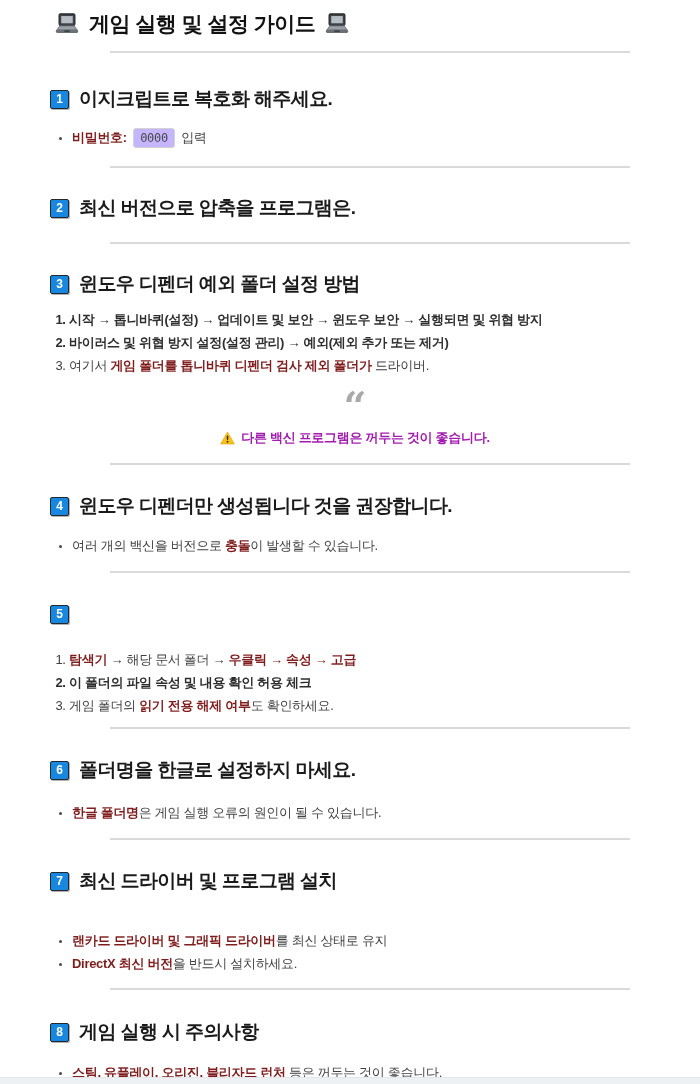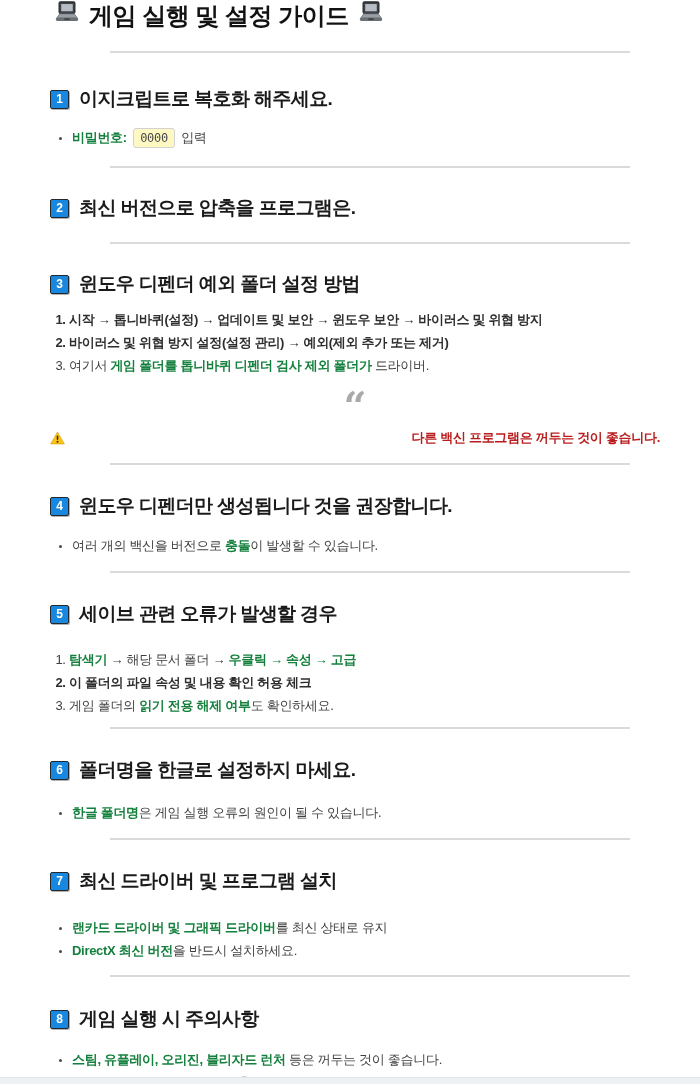--- a/index.html
+++ b/index.html
@@ -5,23 +5,23 @@
   * { box-sizing: border-box; }
   html,body { margin:0; padding:0; }
   body {
     width:700px; height:1084px; overflow:hidden; position:relative;
     background:#ffffff; color:#3f3f3f;
     font-family:"Liberation Sans","DejaVu Sans",sans-serif;
   }
   .content { padding:0 40px 0 50px; }
 
   h1.title {
-    margin:0 0 0 4px; padding-top:0; height:38px;
-    display:flex; gap:9px;
-    font-size:24px; font-weight:700; color:#121212; letter-spacing:-0.5px;
+    margin:0 0 0 4px; padding-top:9px; height:38px;
+    display:flex; align-items:center; gap:9px;
+    font-size:21px; font-weight:700; color:#121212; letter-spacing:-0.5px;
   }
   .emoji svg { display:block; }
 
   hr.rule {
     border:none; border-top:2px solid #dadada;
     width:520px; margin-left:60px; margin-bottom:0;
   }
 
   .sec-h { display:flex; align-items:center; gap:10px; height:24px; }
   .badge {
@@ -34,37 +34,37 @@
   .sec-title { font-size:19px; font-weight:700; color:#1a1a1a; letter-spacing:-0.6px; }
 
   ul.blt { margin:0 0 0 8px; padding-left:14px; list-style:disc; }
   ul.blt li { line-height:23px; font-size:13px; color:#404040; letter-spacing:-0.3px; }
   ul.blt li::marker { color:#4a4a4a; font-size:10px; }
 
   ol.steps { margin:0 0 0 2px; padding-left:17px; list-style:decimal; }
   ol.steps li { line-height:23px; font-size:13px; color:#404040; letter-spacing:-0.3px; }
   ol.steps li.allbold { font-weight:700; color:#2e2e2e; }
 
-  .b { font-weight:700; color:#15803d; }
+  .b { font-weight:700; color:#7f1d1d; }
 
   code.code {
     display:inline-block; margin:0 3px; padding:0 6px;
-    background:#fef9c3; border:1px solid #d2d2d2; border-radius:3px;
+    background:#c4b5fd; border:1px solid #d2d2d2; border-radius:3px;
     font-family:"DejaVu Sans Mono","Liberation Mono",monospace;
     font-size:12px; line-height:18px; color:#4a4a4a;
   }
 
   .qmark {
     text-align:center; height:26px; line-height:34px;
     font-family:"DejaVu Serif","Liberation Serif",serif;
     font-size:40px; color:#a9a9a9; font-weight:700;
   }
   .warnrow {
-    display:flex; justify-content:space-between; align-items:center; gap:6px;
-    font-size:13px; font-weight:700; color:#b91c1c; letter-spacing:-0.3px;
+    display:flex; justify-content:center; align-items:center; gap:6px;
+    font-size:13px; font-weight:700; color:#a21caf; letter-spacing:-0.3px;
   }
 
   .bottom-strip {
     position:absolute; left:0; bottom:0; width:700px; height:7px;
     background:#eef1f4; border-top:1px solid #e4e7ea;
   }
 </style>
 </head>
 <body>
 
@@ -112,21 +112,21 @@
     <span class="sec-title">최신 버전으로 압축을 프로그램은.</span>
   </div>
 
   <hr class="rule" style="margin-top:22px">
 
   <div class="sec-h" style="margin-top:28px">
     <span class="badge">3</span>
     <span class="sec-title">윈도우 디펜더 예외 폴더 설정 방법</span>
   </div>
   <ol class="steps" style="margin-top:12px">
-    <li class="allbold"><span>시작 → 톱니바퀴(설정) → 업데이트 및 보안 → 윈도우 보안 → 바이러스 및 위협 방지</span></li>
+    <li class="allbold"><span>시작 → 톱니바퀴(설정) → 업데이트 및 보안 → 윈도우 보안 → 실행되면 및 위협 방지</span></li>
     <li class="allbold"><span>바이러스 및 위협 방지 설정(설정 관리) → 예외(제외 추가 또는 제거)</span></li>
     <li><span>여기서 </span><span class="b">게임 폴더를 톱니바퀴 디펜더 검사 제외 폴더가</span><span> 드라이버.</span></li>
   </ol>
 
   <div class="qmark" style="margin-top:12px">“</div>
   <div class="warnrow" style="margin-top:14px">
     <span class="emoji">
       <svg width="15" height="14" viewBox="0 0 24 22">
         <path d="M12 1.5 L23 20.5 H1 Z" fill="#fcc21b" stroke="#d8a003" stroke-width="1"></path>
         <rect x="10.8" y="7" width="2.4" height="7" rx="1.1" fill="#3a2b00"></rect>
@@ -143,21 +143,20 @@
     <span class="sec-title">윈도우 디펜더만 생성됩니다 것을 권장합니다.</span>
   </div>
   <ul class="blt" style="margin-top:16px">
     <li><span>여러 개의 백신을 버전으로 </span><span class="b">충돌</span><span>이 발생할 수 있습니다.</span></li>
   </ul>
 
   <hr class="rule" style="margin-top:14px">
 
   <div class="sec-h" style="margin-top:29px">
     <span class="badge">5</span>
-    <span class="sec-title">세이브 관련 오류가 발생할 경우</span>
   </div>
   <ol class="steps" style="margin-top:22px">
     <li><span class="b">탐색기</span><span> → 해당 문서 폴더 → </span><span class="b">우클릭 → 속성 → 고급</span></li>
     <li class="allbold"><span>이 폴더의 파일 속성 및 내용 확인 허용 체크</span></li>
     <li><span>게임 폴더의 </span><span class="b">읽기 전용 해제 여부</span><span>도 확인하세요.</span></li>
   </ol>
 
   <hr class="rule" style="margin-top:10px">
 
   <div class="sec-h" style="margin-top:29px">
@@ -167,21 +166,21 @@
   <ul class="blt" style="margin-top:19px">
     <li><span class="b">한글 폴더명</span><span>은 게임 실행 오류의 원인이 될 수 있습니다.</span></li>
   </ul>
 
   <hr class="rule" style="margin-top:14px">
 
   <div class="sec-h" style="margin-top:29px">
     <span class="badge">7</span>
     <span class="sec-title">최신 드라이버 및 프로그램 설치</span>
   </div>
-  <ul class="blt" style="margin-top:23px">
+  <ul class="blt" style="margin-top:36px">
     <li><span class="b">랜카드 드라이버 및 그래픽 드라이버</span><span>를 최신 상태로 유지</span></li>
     <li><span class="b">DirectX 최신 버전</span><span>을 반드시 설치하세요.</span></li>
   </ul>
 
   <hr class="rule" style="margin-top:13px">
 
   <div class="sec-h" style="margin-top:30px">
     <span class="badge">8</span>
     <span class="sec-title">게임 실행 시 주의사항</span>
   </div>

